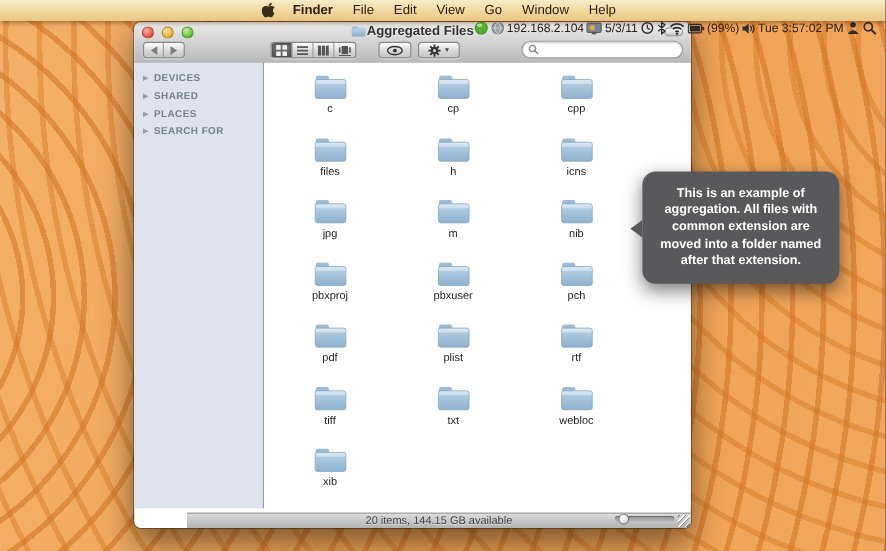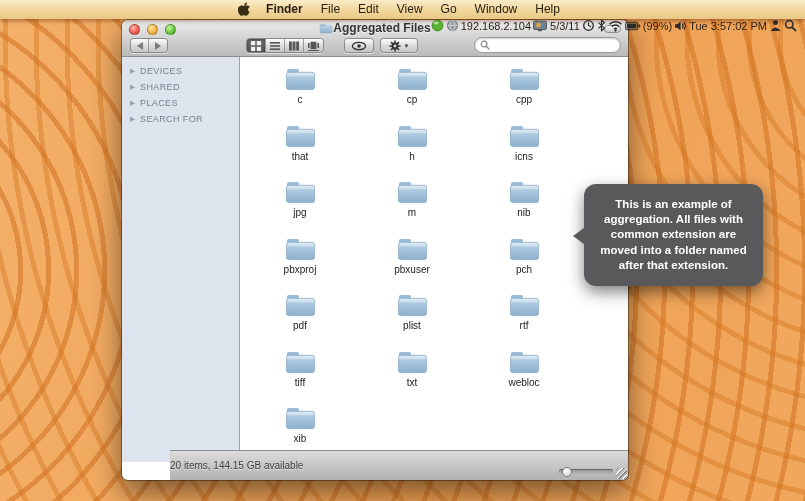--- a/index.html
+++ b/index.html
@@ -67,42 +67,42 @@
 
   .search{ position:absolute; top:17px; right:7px; width:147px; height:16px; border:1px solid #9a9a9a; border-radius:9px; background:#fff; padding:0 6px 0 18px; font-size:11px; outline:none; box-shadow:inset 0 1px 2px rgba(0,0,0,.2); }
   .search-mag{ position:absolute; top:20px; right:138px; z-index:2; }
 
   .sidebar{
     position:absolute; left:0; top:37px; bottom:18px; width:118px;
     background:#dde4ed; border-right:1px solid #9aa0a8; padding-top:6px;
   }
   .side-item{ display:flex; align-items:center; height:16px; padding-left:8px; cursor:default; }
   .side-tri{ font-size:6.5px; color:#939daa; margin-right:5px; }
-  .side-label{ font-size:9px; font-weight:400; color:#76828f; letter-spacing:.4px; }
+  .side-label{ font-size:9px; font-weight:700; color:#76828f; letter-spacing:.4px; }
 
   .content{ position:absolute; left:119px; top:37px; right:0; bottom:18px; background:#fff; overflow:hidden; }
   .grid{ display:grid; grid-template-columns:repeat(3,112px); margin:5px 0 0 3px; }
   .folder-cell{ width:112px; height:56.5px; display:flex; flex-direction:column; align-items:center; }
   .folder-cell svg{ margin-top:4px; }
   .folder-label{ font-size:10px; color:#1c1c1c; margin-top:2px; }
 
   .statusbar{
-    position:absolute; left:0; right:0; bottom:0; height:30px;
+    position:absolute; left:0; right:0; bottom:0; height:14px;
     background:linear-gradient(#dcdcdc,#b2b2b2); border-top:1px solid #8d8d8d;
-    display:flex; align-items:center; 
+    display:flex; align-items:center; justify-content:center;
     font-size:10px; color:#3d3d3d; text-shadow:0 1px 0 rgba(255,255,255,.5);margin-left:48px;
   }
   .zoomslider{ position:absolute; right:15px; bottom:6px; width:54px; height:5px; border-radius:3px; background:linear-gradient(#969696,#b5b5b5); box-shadow:inset 0 1px 1px rgba(0,0,0,.35); }
   .knob{ position:absolute; left:3px; top:-2.5px; width:10px; height:10px; border-radius:50%; border:1px solid #7e7e7e; background:radial-gradient(circle at 35% 30%,#fff,#cfcfcf); }
   .grip{ position:absolute; right:1px; bottom:1px; width:11px; height:11px;
     background:repeating-linear-gradient(135deg, rgba(255,255,255,.9) 0 1px, rgba(110,110,110,.75) 1px 2px, rgba(0,0,0,0) 2px 4px); }
 
   
   .tooltip{
-    position:absolute; left:584px; top:184px; width:179px; z-index:30;
+    position:absolute; left:584px; top:156px; width:179px; z-index:30;
     background:#59595b; border-radius:12px; padding:13px 12px;
     color:#fff; font-size:11.5px; font-weight:700; text-align:center; line-height:1.32;
     box-shadow:0 6px 16px rgba(0,0,0,.5);
   }
   .tooltip::before{
     content:""; position:absolute; left:-11px; top:44px; width:0; height:0;
     border-style:solid; border-width:8px 11px 8px 0;
     border-color:transparent #59595b transparent transparent;
   }
   svg .ln{ stroke:#2b2b2b; fill:none; }
@@ -343,21 +343,21 @@
               <path d="M4.5 7.2 h25 a1.6 1.6 0 0 1 1.6 1.6 v1.9 h-28.2 v-1.9 a1.6 1.6 0 0 1 1.6 -1.6 z" fill="rgba(255,255,255,0.38)"></path>
             </svg>
             <div class="folder-label">cpp</div>
           </div>
           <div class="folder-cell">
             <svg width="33" height="26" viewBox="0 0 34 27">
               <rect x="3" y="3" width="12.5" height="7" rx="2" fill="#9cbcd6"></rect>
               <rect x="2.5" y="6.5" width="29" height="18" rx="2.2" fill="url(#fg-body)" stroke="#7ea4c1" stroke-width="0.7"></rect>
               <path d="M4.5 7.2 h25 a1.6 1.6 0 0 1 1.6 1.6 v1.9 h-28.2 v-1.9 a1.6 1.6 0 0 1 1.6 -1.6 z" fill="rgba(255,255,255,0.38)"></path>
             </svg>
-            <div class="folder-label">that</div>
+            <div class="folder-label">files</div>
           </div>
           <div class="folder-cell">
             <svg width="33" height="26" viewBox="0 0 34 27">
               <rect x="3" y="3" width="12.5" height="7" rx="2" fill="#9cbcd6"></rect>
               <rect x="2.5" y="6.5" width="29" height="18" rx="2.2" fill="url(#fg-body)" stroke="#7ea4c1" stroke-width="0.7"></rect>
               <path d="M4.5 7.2 h25 a1.6 1.6 0 0 1 1.6 1.6 v1.9 h-28.2 v-1.9 a1.6 1.6 0 0 1 1.6 -1.6 z" fill="rgba(255,255,255,0.38)"></path>
             </svg>
             <div class="folder-label">h</div>
           </div>
           <div class="folder-cell">

